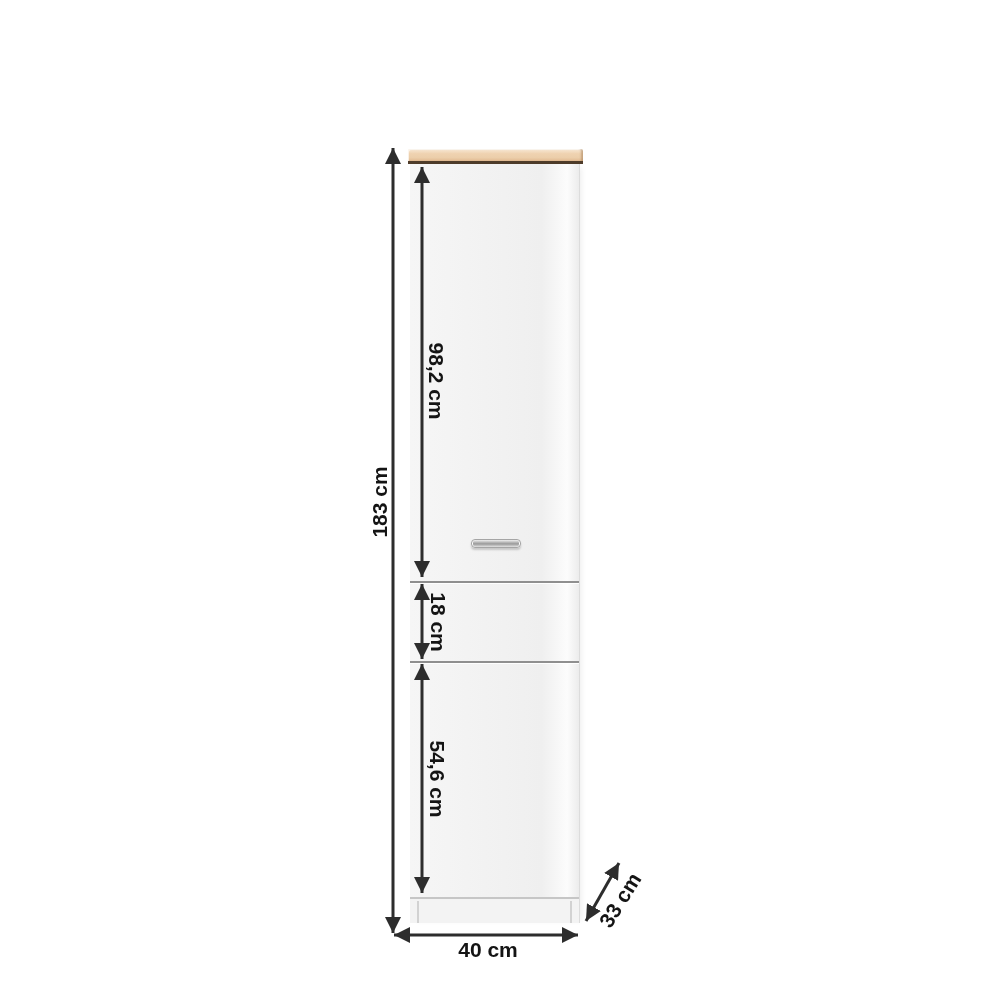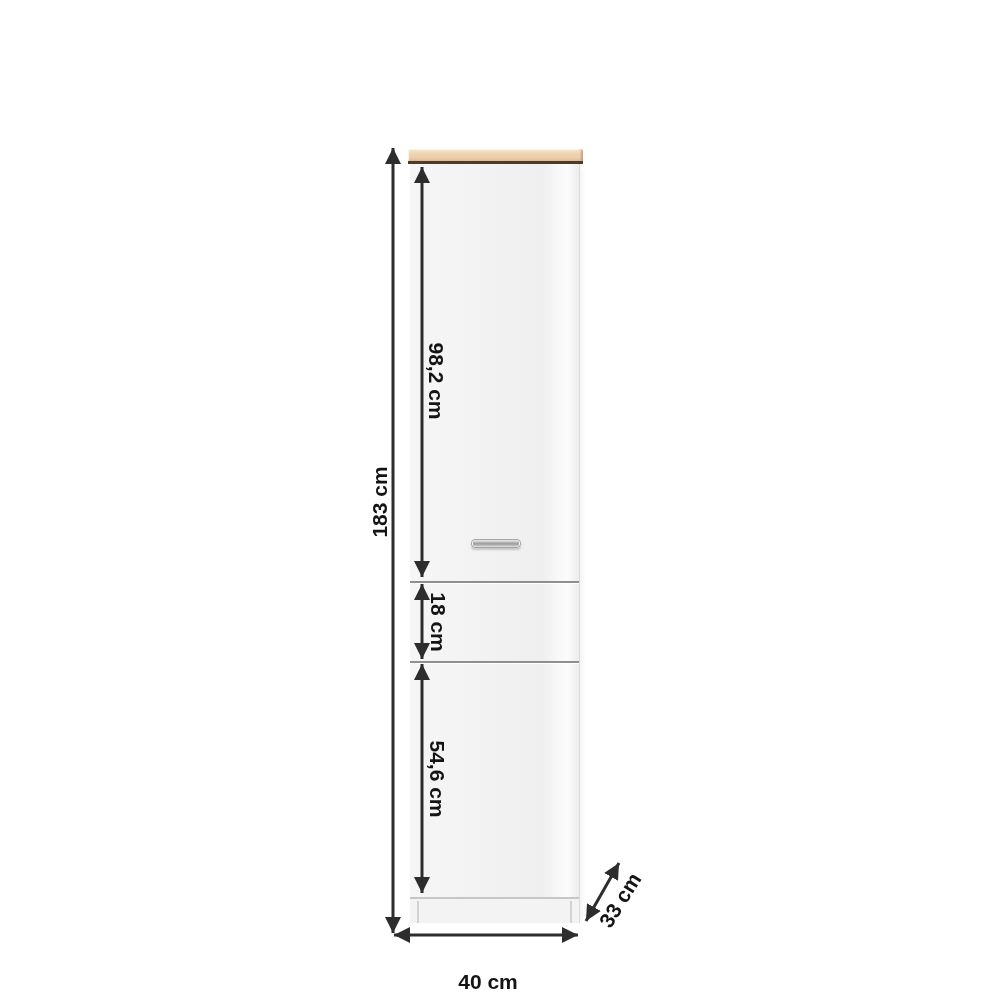--- a/index.html
+++ b/index.html
@@ -47,21 +47,21 @@
   .arrows{position:absolute;left:0;top:0;width:1000px;height:1000px;}
   .arrows line{stroke:var(--color-arrow);stroke-width:3;}
   .arrows .ah{fill:var(--color-arrow);}
 
   
   .dim-label{position:absolute;font-weight:bold;font-size:21px;line-height:1;
     color:var(--color-label-text);white-space:nowrap;letter-spacing:0;}
   .rot-ccw{transform:translate(-50%,-50%) rotate(-90deg);}
   .rot-cw{transform:translate(-50%,-50%) rotate(90deg);}
   .rot-diag{transform:translate(-50%,-50%) rotate(-58deg);}
-  .rot-none{transform:translate(-50%,-50%);margin-top:32px;}
+  .rot-none{transform:translate(-50%,-50%);}
   .pos-height{left:379px;top:502px;}
   .pos-top-section{left:436px;top:381px;}
   .pos-drawer{left:438px;top:622px;}
   .pos-bottom-section{left:437px;top:779px;}
   .pos-width{left:488px;top:949px;}
   .pos-depth{left:620px;top:900px;}
 </style>
 </head>
 <body>
 

